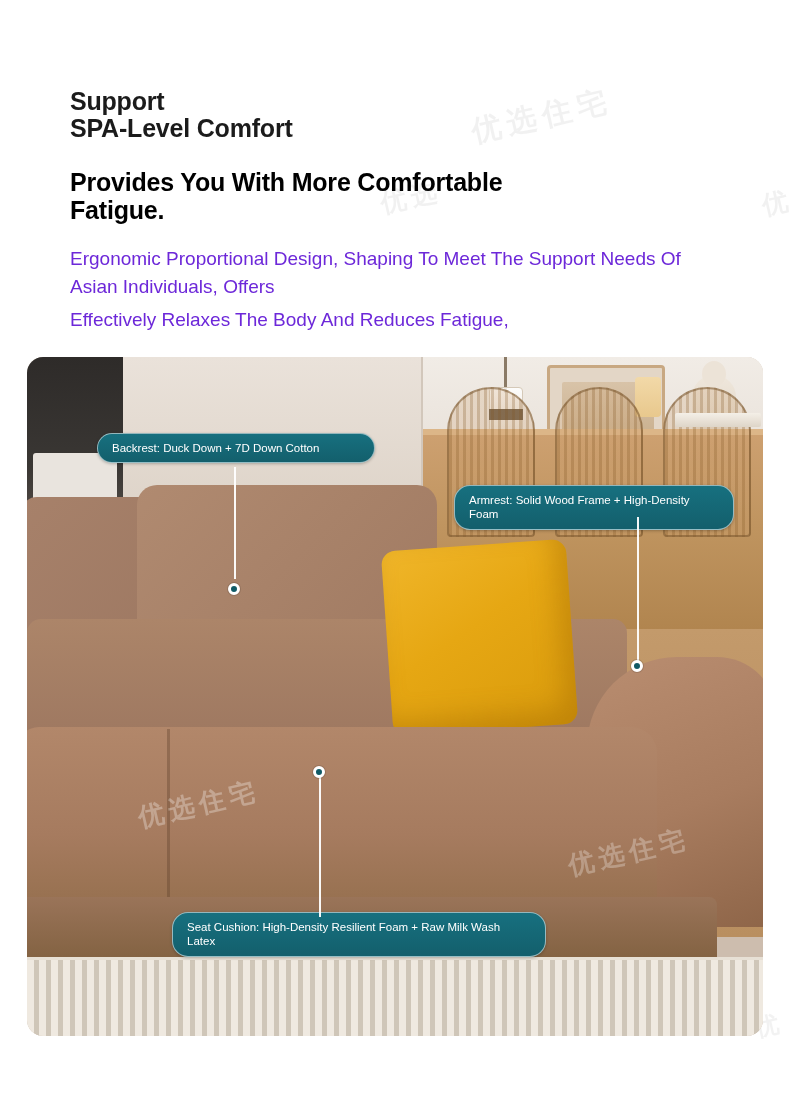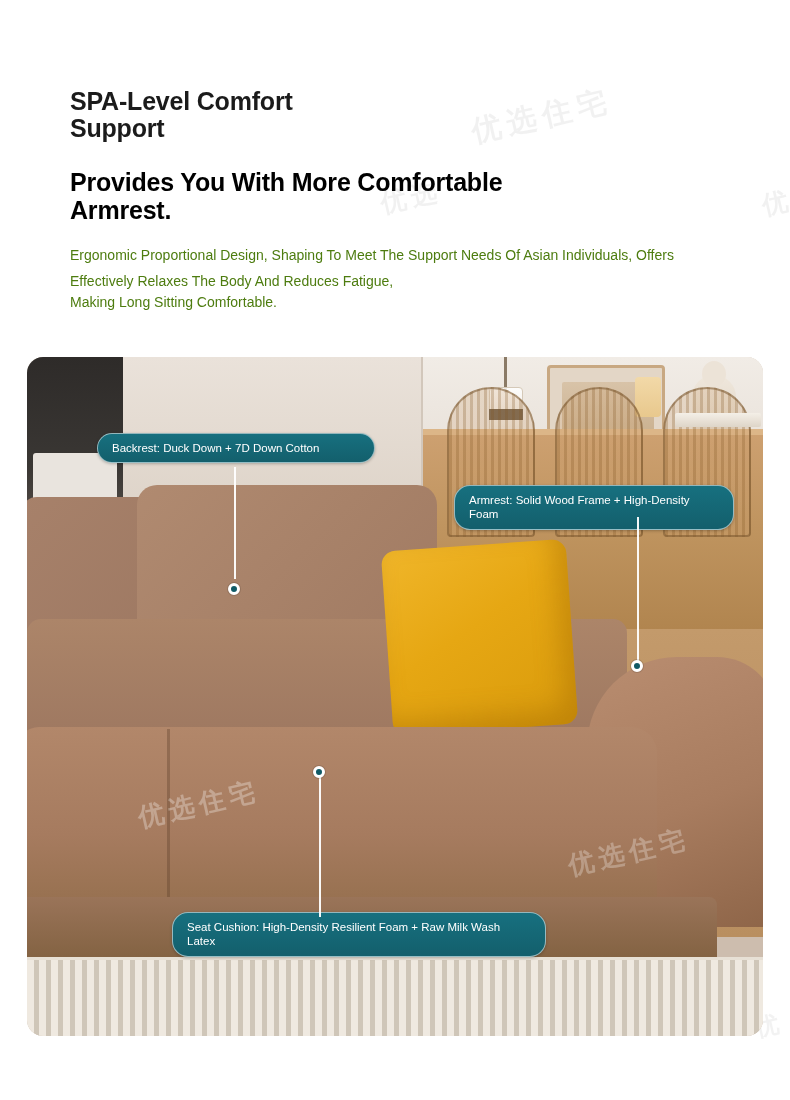--- a/index.html
+++ b/index.html
@@ -47,22 +47,22 @@
     margin-top: 26px;
     font-size: 25px;
     font-weight: 700;
     color: #000000;
     line-height: 1.12;
     letter-spacing: -0.2px;
     max-width: 520px;
   }
   .body-copy { position: absolute; left: 70px; top: 245px; width: 660px; }
   .body-line {
-    font-size: 14px;
-    color: #4d7c0f;
+    font-size: 19px;
+    color: #6d28d9;
     line-height: 1.45;
     font-weight: 400;
   }
   .body-gap { margin-top: 6px; }
 
   
   .photo-card {
     position: absolute;
     left: 27px;
     top: 357px;
@@ -255,33 +255,32 @@
 
 <div class="page">
 
   <div class="watermark wm1">优选住宅</div>
   <div class="watermark wm2">优选</div>
   <div class="watermark wm3">优</div>
   <div class="watermark wm7">优</div>
 
   <div class="headings">
     <div class="title-1">
+      <div>Support</div>
       <div>SPA-Level Comfort</div>
-      <div>Support</div>
     </div>
     <div class="title-2">
       <div>Provides You With More Comfortable</div>
-      <div>Armrest.</div>
+      <div>Fatigue.</div>
     </div>
   </div>
 
   <div class="body-copy">
     <div class="body-line">Ergonomic Proportional Design, Shaping To Meet The Support Needs Of Asian Individuals, Offers</div>
     <div class="body-line body-gap">Effectively Relaxes The Body And Reduces Fatigue,</div>
-    <div class="body-line">Making Long Sitting Comfortable.</div>
   </div>
 
   <div class="photo-card">
     <div class="bg">
       <div class="wall-top"></div>
       <div class="cab-mid"></div>
       <div class="cab-mid2"></div>
       <div class="cab-left">
         <div class="cab-left-door"></div>
       </div>

